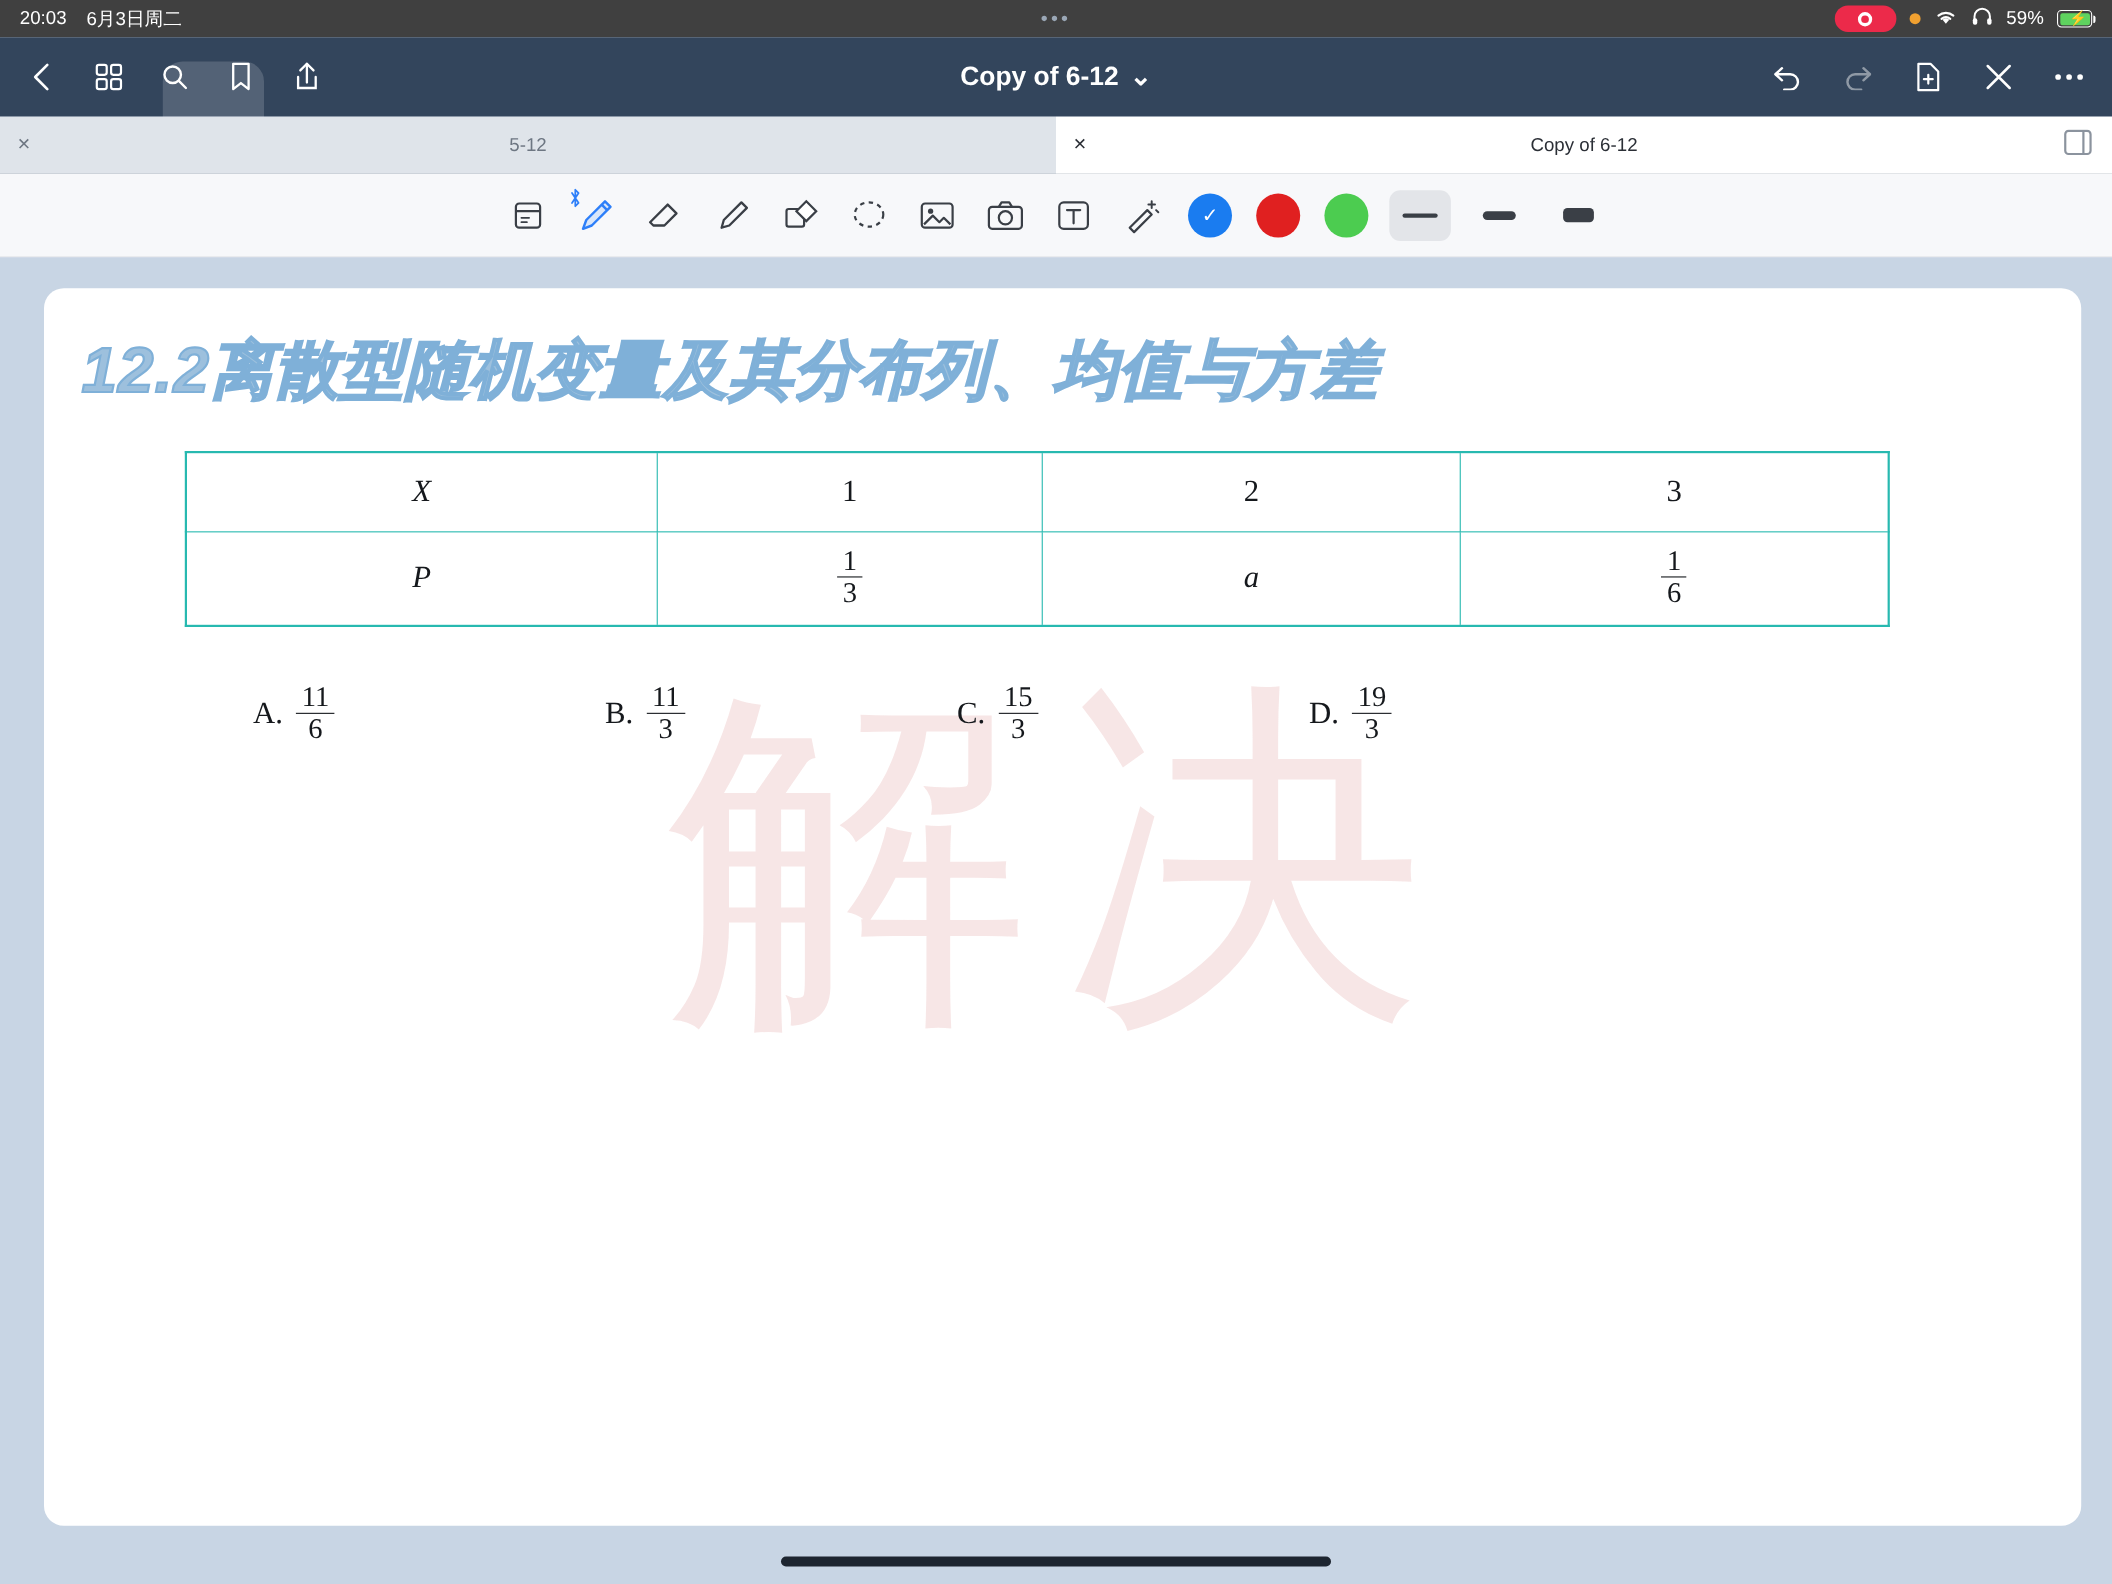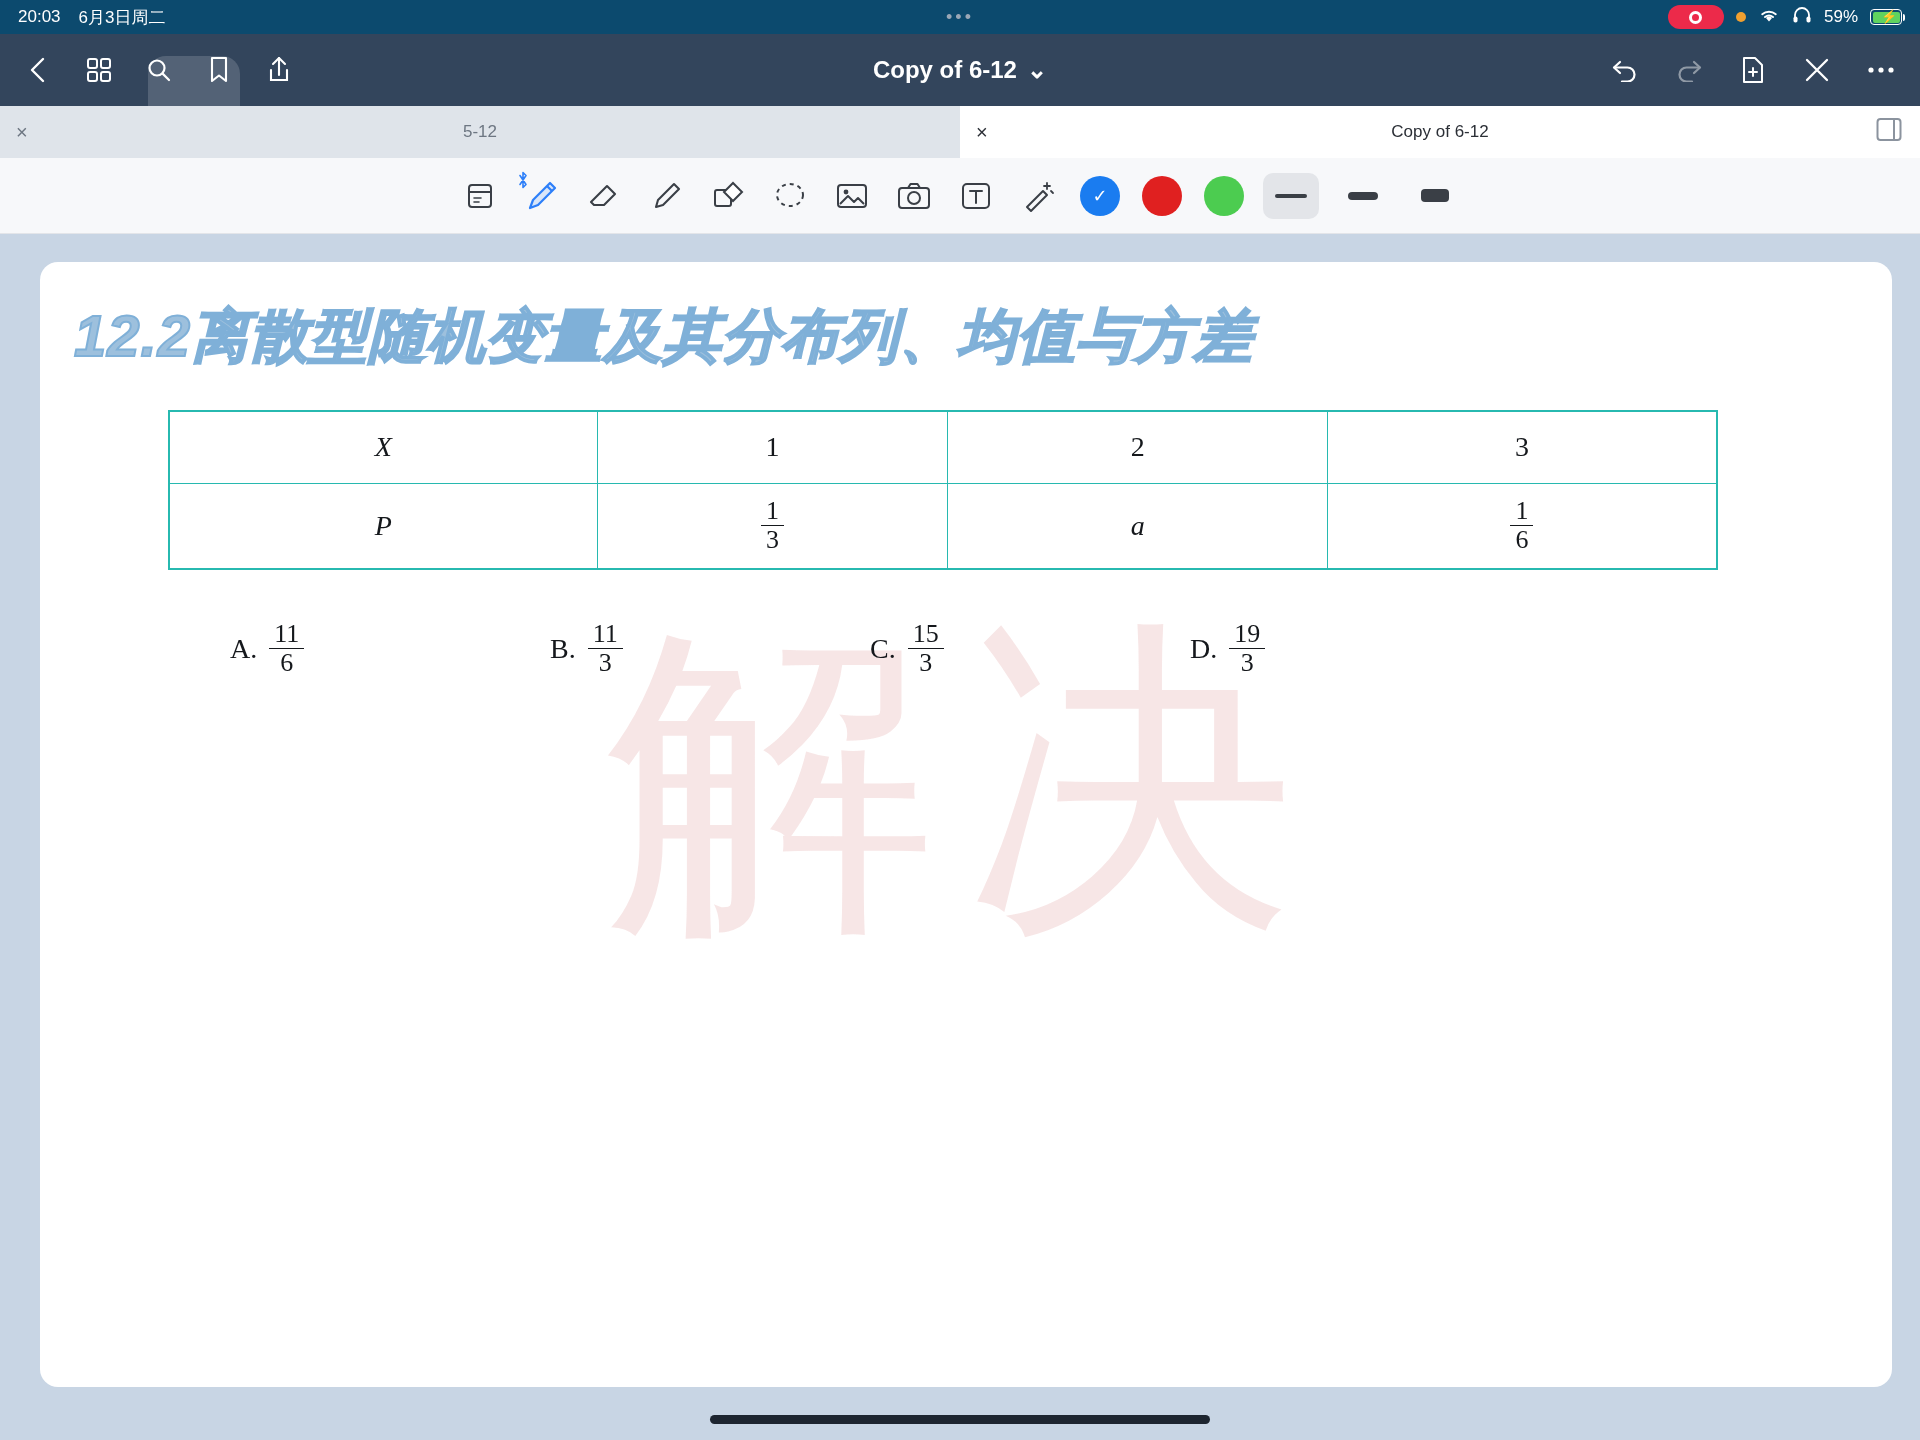--- a/index.html
+++ b/index.html
@@ -5,21 +5,21 @@
   * { margin:0; padding:0; box-sizing:border-box; }
   html, body {
     width:1920px; height:1440px;
     background:#c8d5e4;
     font-family:"Liberation Sans", sans-serif;
     overflow:hidden;
   }
   
   #status-bar {
     height:34px; width:100%;
-    background:#0c4a6e;
+    background:#404040;
     color:#ffffff;
     display:flex; align-items:center;
     font-size:17px;
     padding:0 18px;
     position:relative;
   }
   #status-left { display:flex; align-items:center; gap:18px; }
   #status-dots {
     position:absolute; left:50%; top:50%; transform:translate(-50%,-50%);
     letter-spacing:3px; font-size:18px; color:#9aa7b6;

